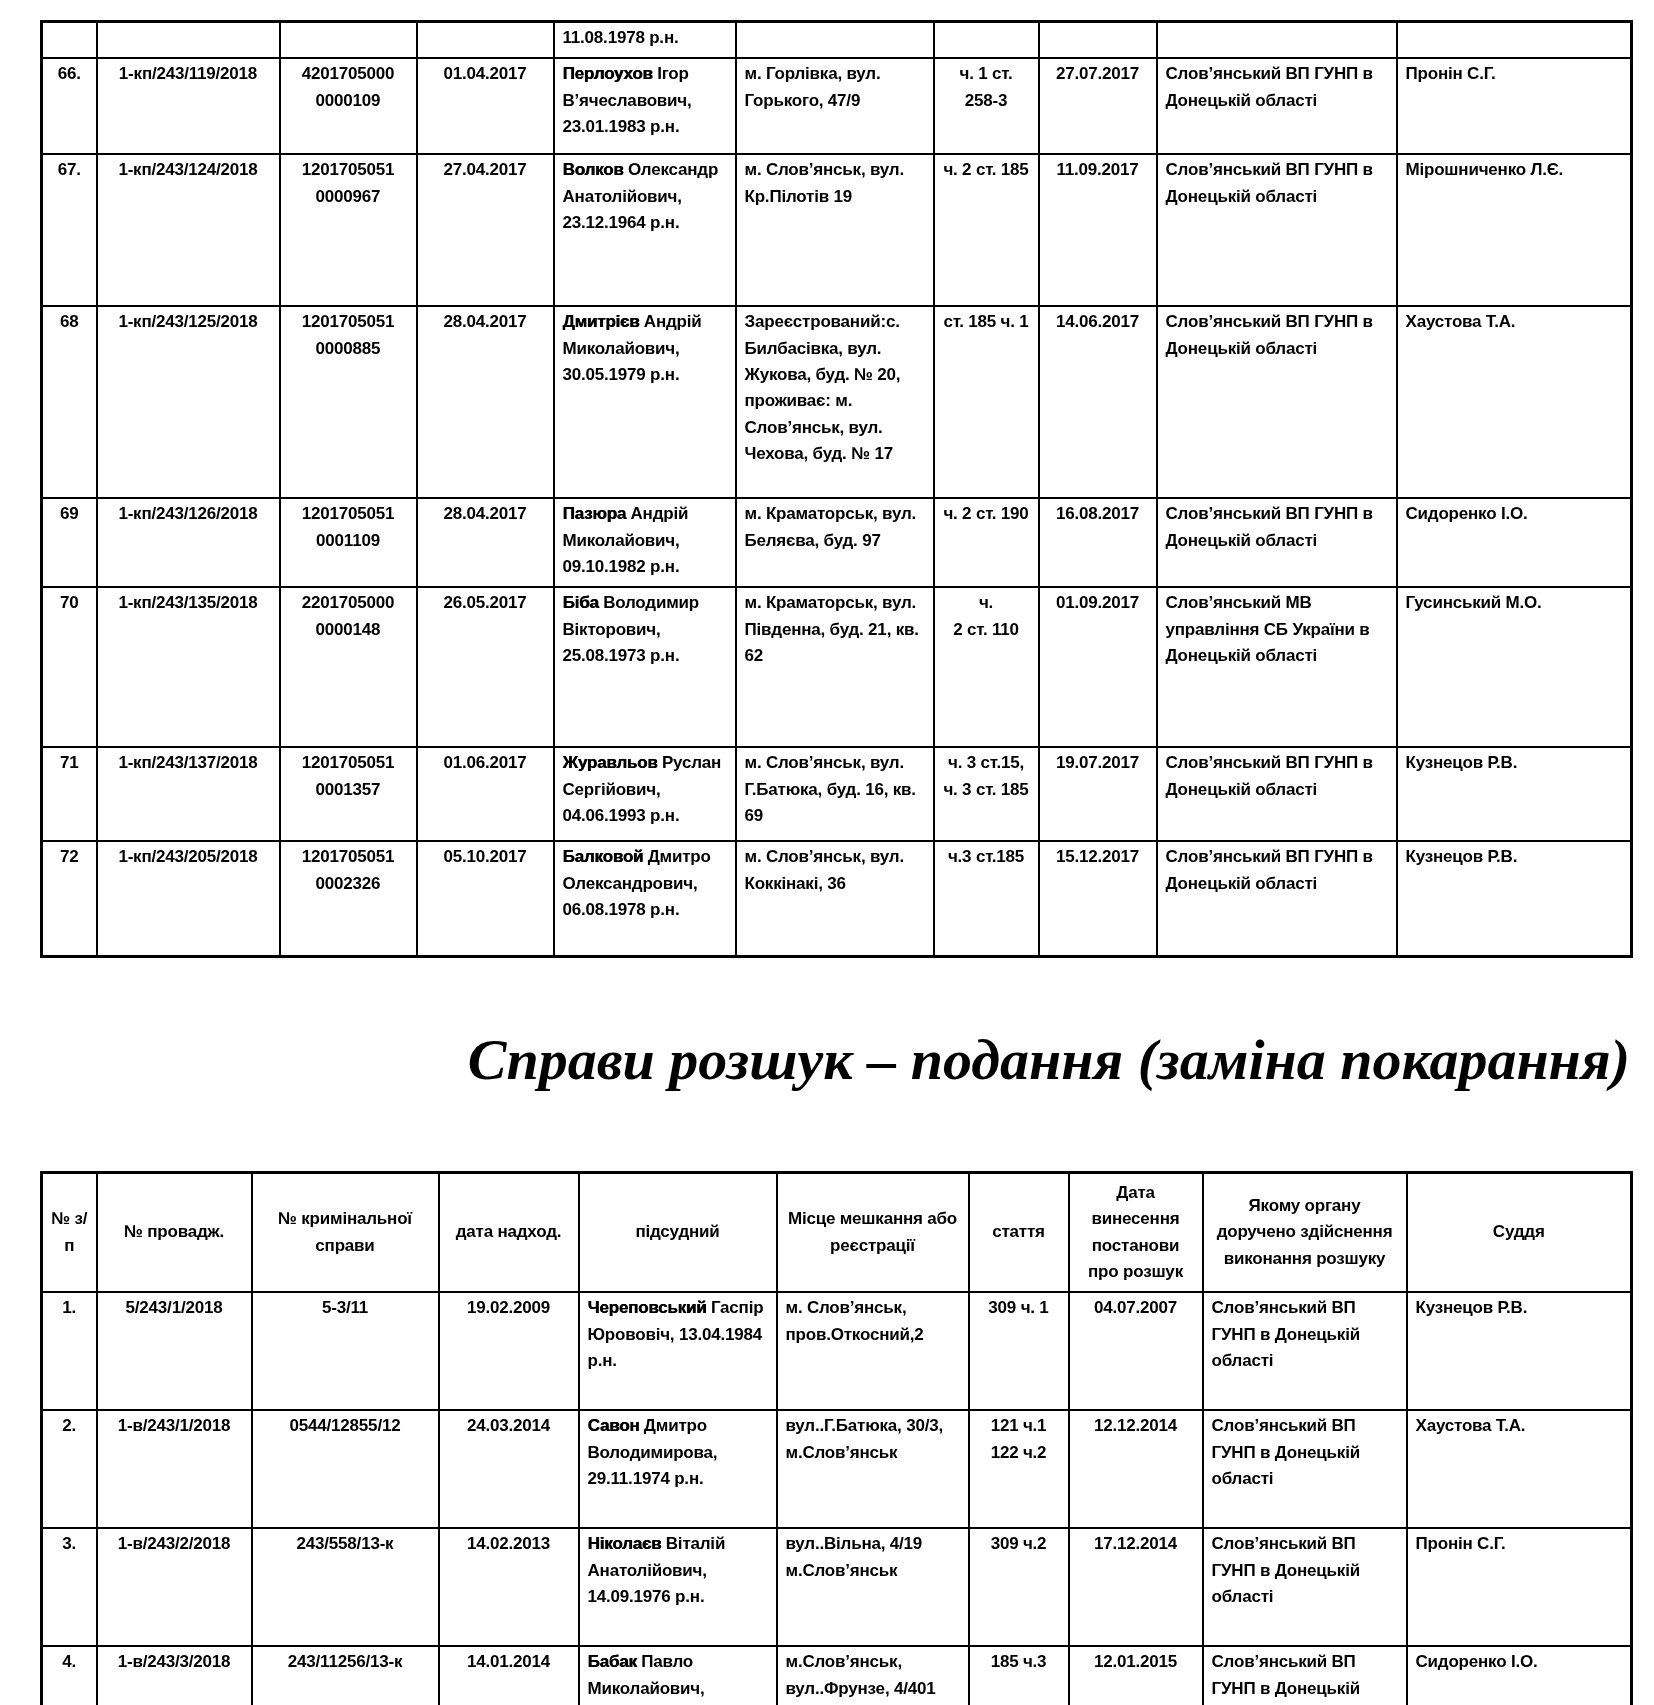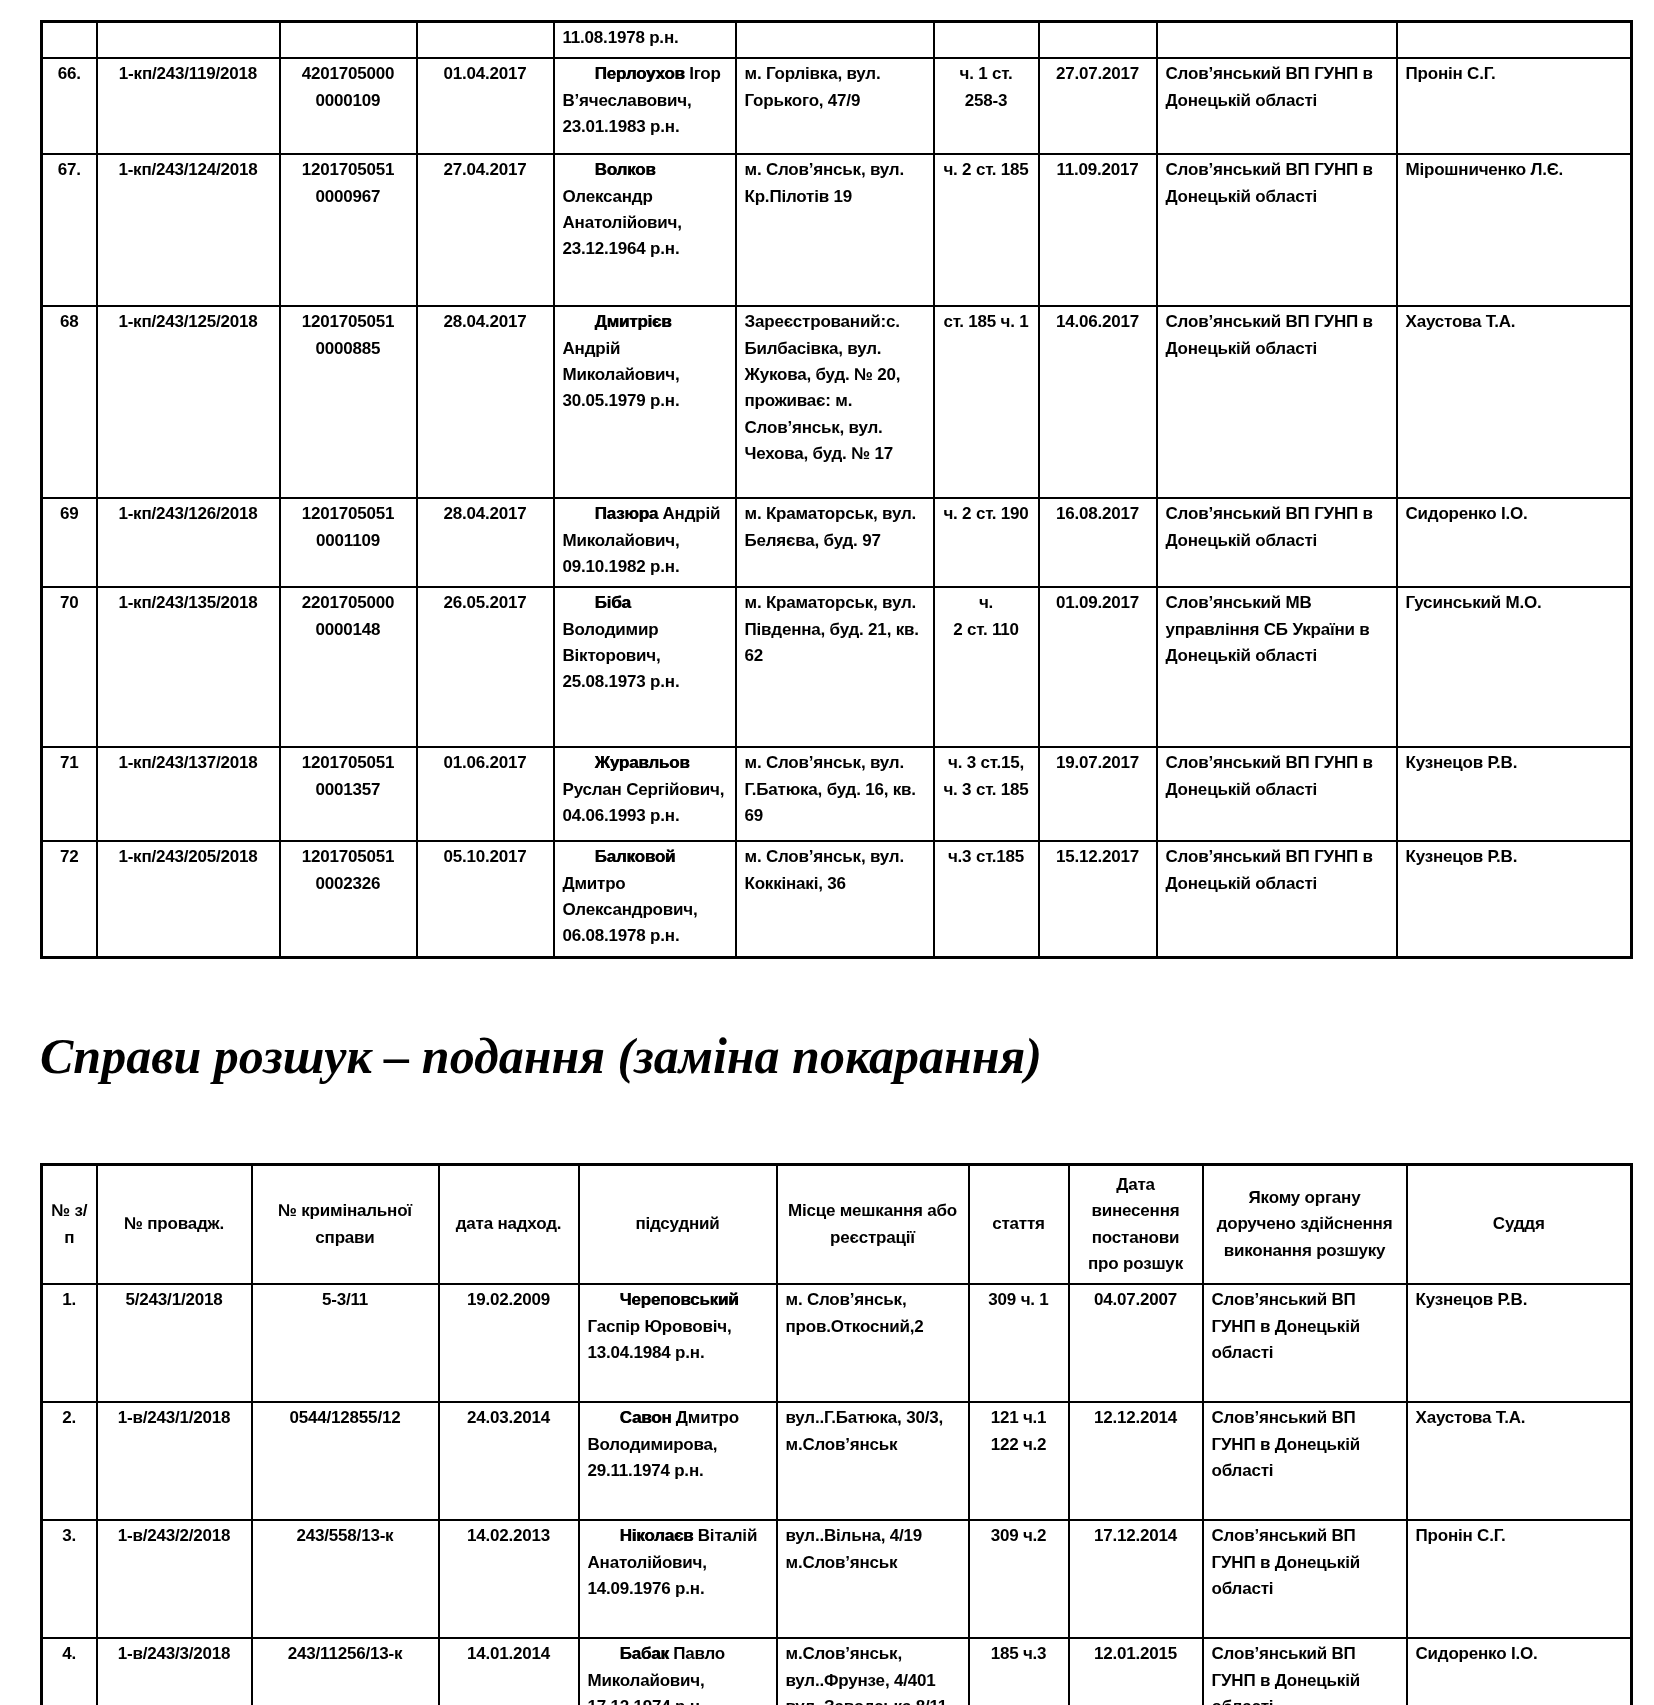--- a/index.html
+++ b/index.html
@@ -4,23 +4,23 @@
 <style>
   html,body{margin:0;padding:0;background:#fff;}
   body{width:1654px;font-family:"Liberation Sans",sans-serif;color:#000;}
   .page{padding:20px 24px 30px 40px;}
   table{border-collapse:collapse;table-layout:fixed;width:1590px;border:3px solid #000;}
   td,th{border:2px solid #000;padding:2px 8px 6px 8px;font-size:17px;font-weight:700;
         line-height:1.55;vertical-align:top;overflow:hidden;letter-spacing:-0.2px;}
   th{vertical-align:middle;text-align:center;padding:6px 6px;}
   .c{text-align:center;}
   .pre{white-space:pre-line;text-align:center;}
-  .surname{text-shadow:0.6px 0 0 #000;margin-left:32px;}
+  .surname{text-shadow:0.6px 0 0 #000;}
   .section-title{font-family:"Liberation Serif",serif;font-style:italic;font-weight:bold;
-        font-size:50px;text-align:left;margin:68px 0 78px 0;letter-spacing:0;}
+        font-size:58px;text-align:right;margin:68px 0 78px 0;letter-spacing:0;}
 </style>
 </head>
 <body>
 
 <div class="page">
 
   <table>
     <colgroup>
       <col style="width:55px">
         <col style="width:183px">

